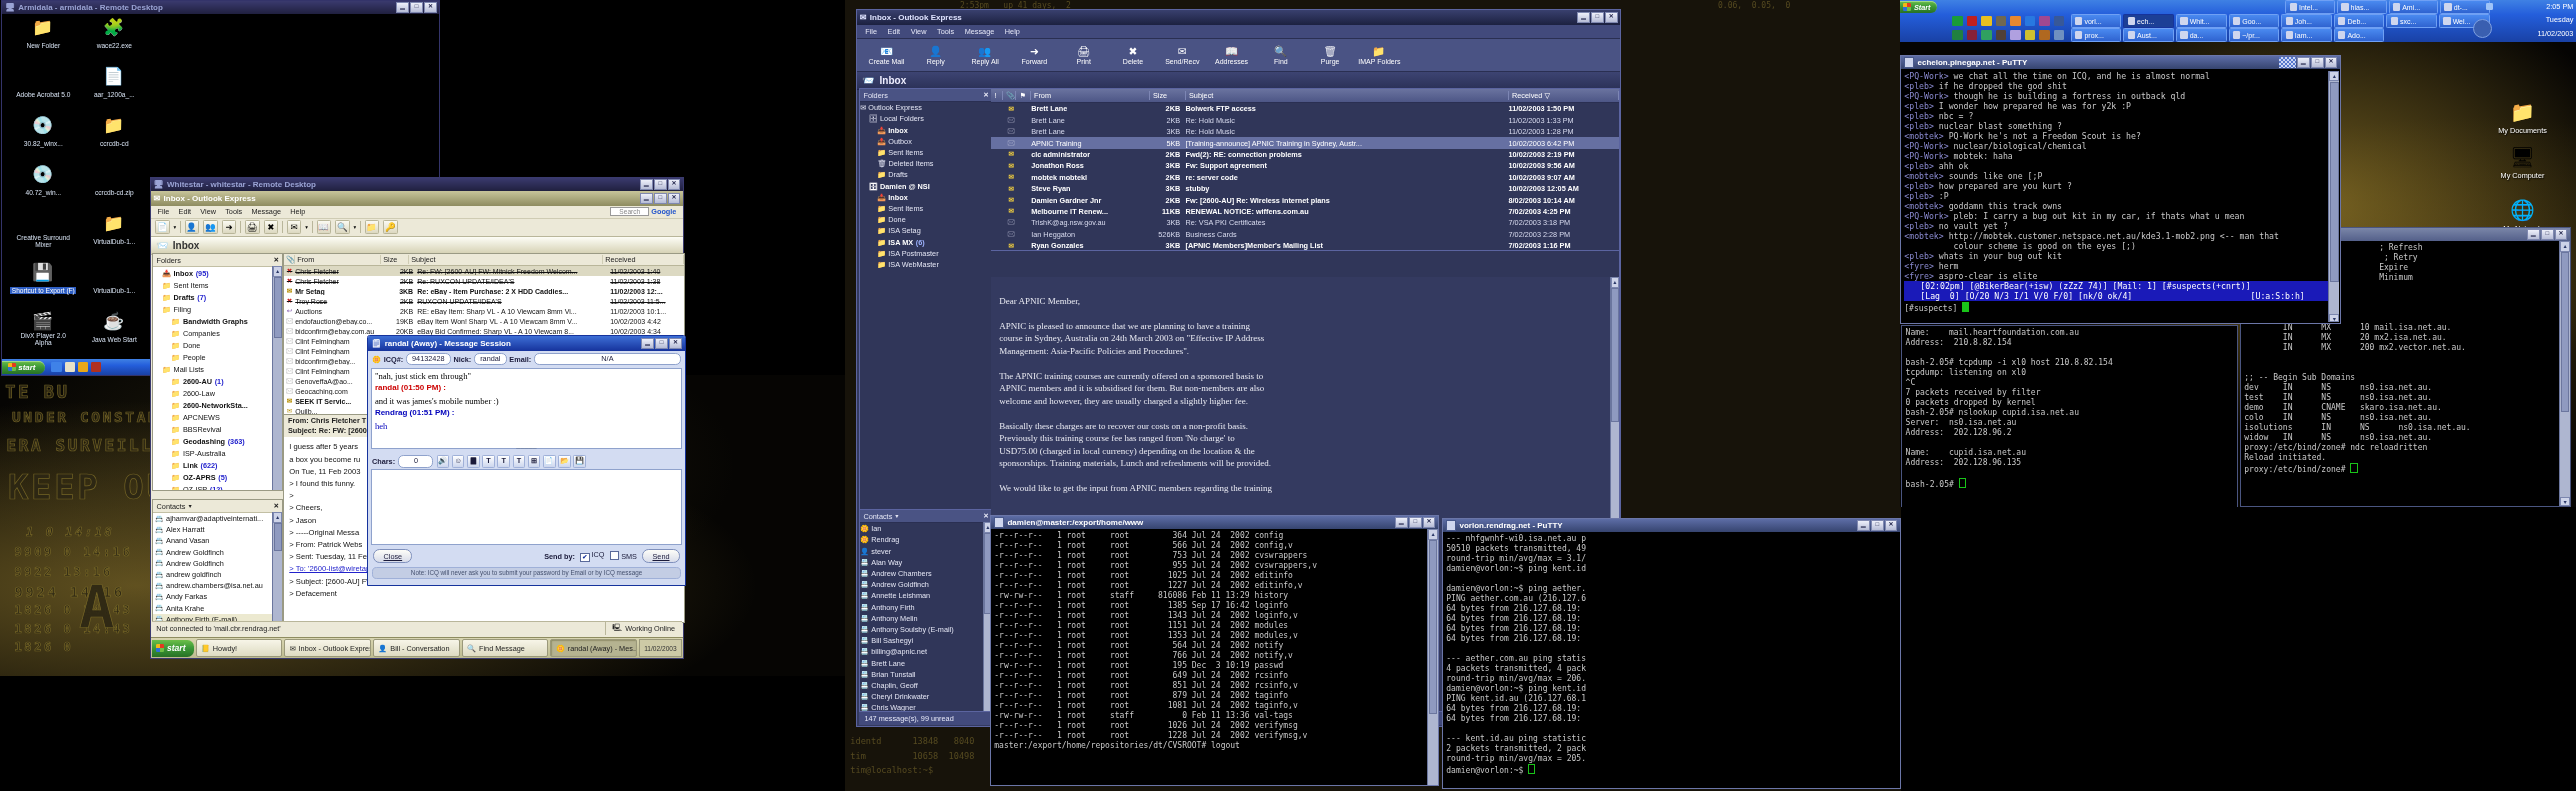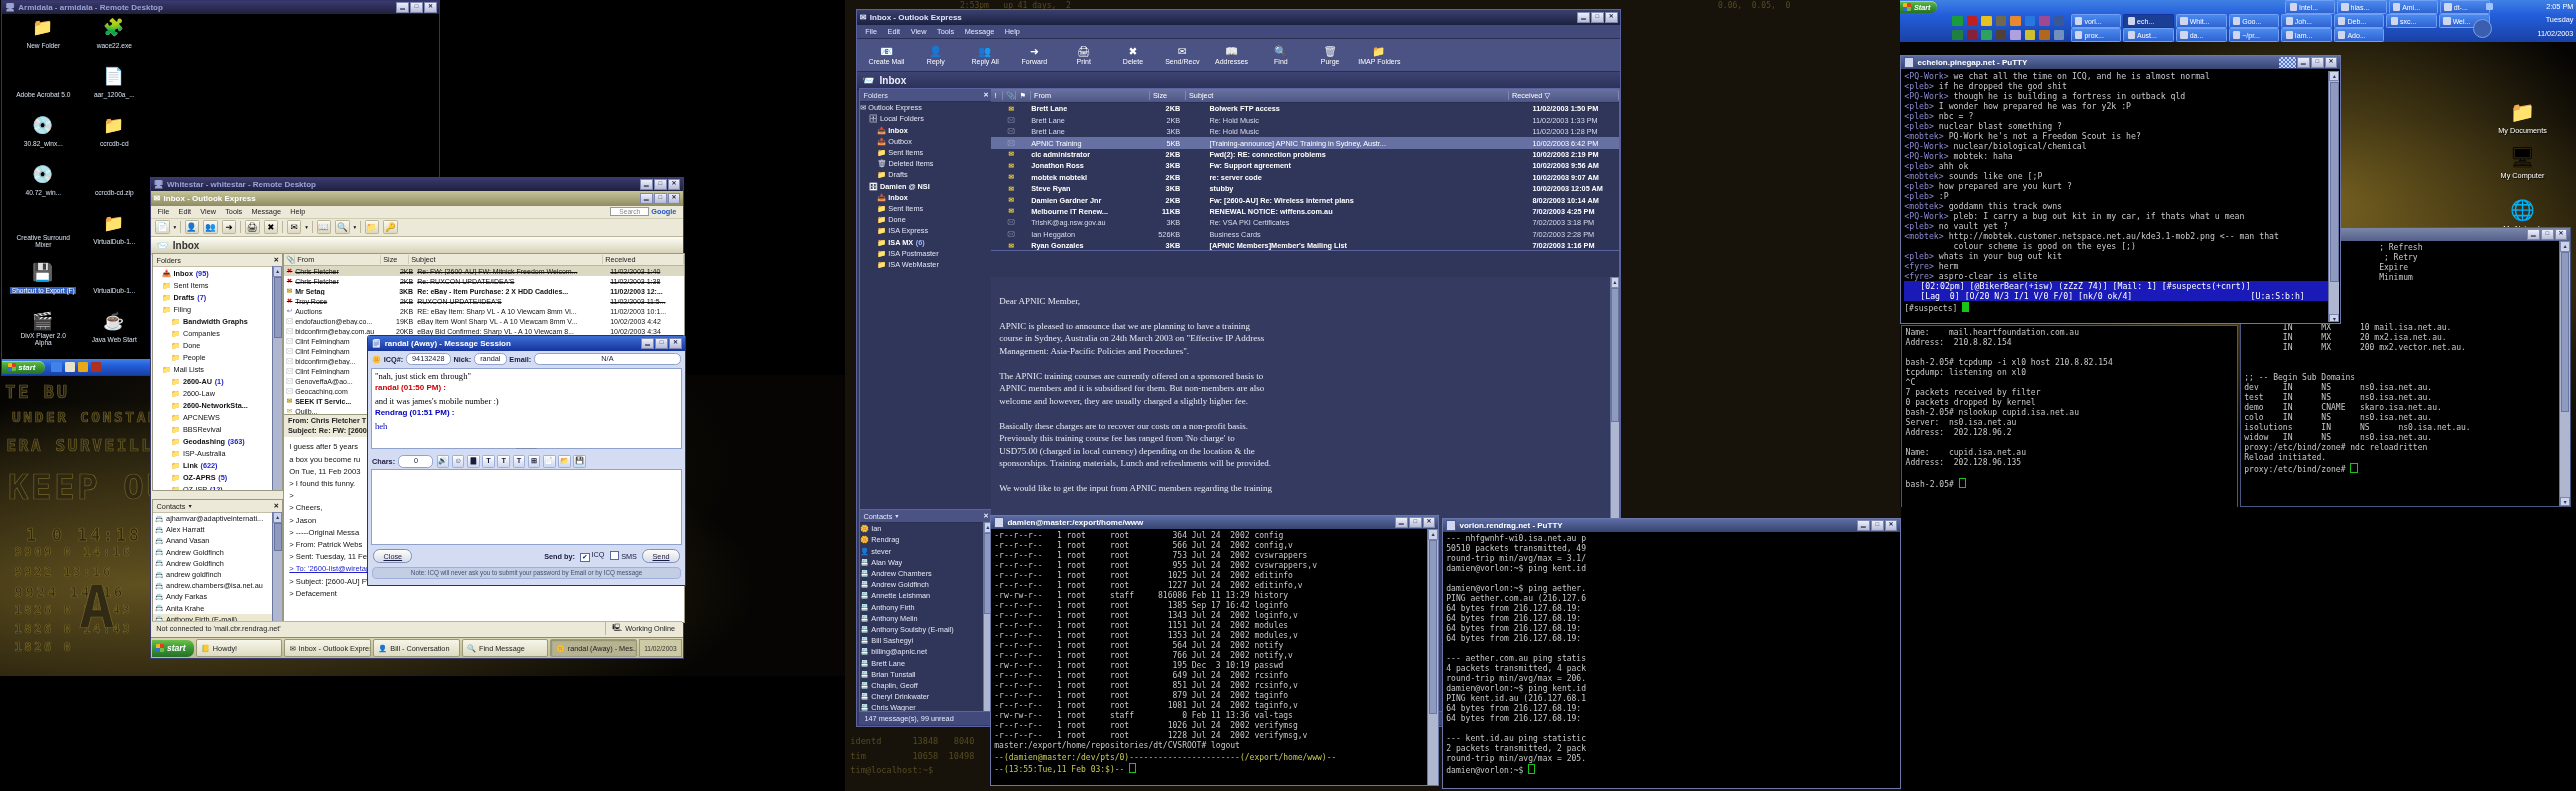--- a/index.html
+++ b/index.html
@@ -117,21 +117,21 @@
   .dlisthdr{height:13px;background:linear-gradient(#6a739f,#4d5686);display:flex;font-size:7.3px;color:#fff;align-items:center;border-bottom:0.7px solid #2a2f52;}
   .dlisthdr div{border-right:0.7px solid #7d86b4;padding:0 3.3px;box-sizing:border-box;}
   .dmsg{height:11.4px;display:flex;align-items:center;font-size:7.3px;color:#d9dcf0;white-space:nowrap;overflow:hidden;}
   .dmsg.bold{font-weight:bold;color:#fff;}
   .dmsg.sel{background:#6670a2;color:#fff;}
   .dmsg .ic{width:13px;text-align:center;font-size:6.6px;flex:none;color:#e8c840;}
   .dmsg[data-icon="read"] .ic{color:#c9cbe0;}
   .dmsg[data-icon="attach"] .ic{color:#c9cbe0;}
   .d-from{width:119px;flex:none;overflow:hidden;}
   .d-size{width:30px;flex:none;text-align:right;padding-right:5.3px;}
-  .d-subj{width:323px;flex:none;overflow:hidden;margin-left:24px;}
+  .d-subj{width:323px;flex:none;overflow:hidden;}
   .d-recv{flex:1;overflow:hidden;}
   .dprevhdr{background:#3d4470;border-bottom:0.7px solid #5b64a0;font-size:7.3px;color:#dfe2f6;padding:2px 5.3px;line-height:11.2px;}
   .dprevbody{position:absolute;left:0;right:0;bottom:0;background:#343a60;color:#e9eaf2;font-family:"Liberation Serif",serif;font-size:9px;line-height:12.5px;padding:5.3px 8px;overflow:hidden;}
   .dstatus{position:absolute;height:13px;background:#424a7c;color:#e6e8f8;font-size:7.3px;display:flex;align-items:center;padding:0 5.3px;border-top:0.7px solid #5b64a0;}
   
   #mon3{left:1900px;top:0;width:676px;height:507px;background:#000;overflow:hidden;}
   #rwall{position:absolute;left:0;top:42px;right:0;bottom:0;
     background:radial-gradient(ellipse at 62% 35%,rgba(200,165,55,.55),rgba(20,14,2,0) 55%),
                radial-gradient(ellipse at 85% 55%,rgba(120,95,30,.35),rgba(0,0,0,0) 50%),#050403;}
   #rtask{position:absolute;left:0;top:0;width:676px;height:42px;background:linear-gradient(#3f81e4,#245edb 35%,#1941a5);}
@@ -162,21 +162,21 @@
     <div>
 
         <div class="wline stencil" style="left: 5.3px; top: 6.6px; position: absolute; font-size: 17px;"><span>TE BU</span></div>
 
         <div class="wline stencil" style="left: 12px; top: 34px; position: absolute; font-size: 14.5px;"><span>UNDER CONSTANT</span></div>
 
         <div class="wline stencil" style="left: 6.6px; top: 61px; position: absolute; font-size: 16px;"><span>ERA SURVEILLANCE</span></div>
 
         <div class="wline stencil" style="left: 8px; top: 92px; position: absolute; font-size: 34px;"><span>KEEP OUT</span></div>
 
-        <div class="wline stencil" style="left: 26px; top: 150px; position: absolute; font-size: 17px;"><span>1    0  14:18</span></div>
+        <div class="wline stencil" style="left: 26px; top: 150px; position: absolute; font-size: 12px; font-style: italic;"><span>1    0  14:18</span></div>
 
         <div class="wline stencil" style="left: 14.5px; top: 170px; position: absolute; font-size: 12px;"><span>9909    0  14:16</span></div>
 
         <div class="wline stencil" style="left: 14.5px; top: 190px; position: absolute; font-size: 12px;"><span>9922       13:16</span></div>
 
         <div class="wline stencil" style="left: 14.5px; top: 209px; position: absolute; font-size: 14px;"><span>9924       14:16</span></div>
 
         <div class="wline stencil" style="left: 14.5px; top: 228px; position: absolute; font-size: 12px;"><span>1826    0  14:43</span></div>
 
         <div class="wline stencil" style="left: 14.5px; top: 247px; position: absolute; font-size: 12px;"><span>1826    0  14:43</span></div>
@@ -969,21 +969,21 @@
           </div>
 
           <div class="dtrow d2">
             <span class="fg" style="margin-right:2px">📁</span>
             <span>Done</span>
             <span class="cnt"></span>
           </div>
 
           <div class="dtrow d2">
             <span class="fg" style="margin-right:2px">📁</span>
-            <span>ISA Express</span>
+            <span>ISA Setag</span>
             <span class="cnt"></span>
           </div>
 
           <div class="dtrow d2 bold">
             <span class="fg" style="margin-right:2px">📁</span>
             <span>ISA MX</span>
             <span class="cnt">(6)</span>
           </div>
 
           <div class="dtrow d2">
@@ -1271,22 +1271,20 @@
 -r--r--r--   1 root     root         766 Jul 24  2002 notify,v
 -rw-r--r--   1 root     root         195 Dec  3 10:19 passwd
 -r--r--r--   1 root     root         649 Jul 24  2002 rcsinfo
 -r--r--r--   1 root     root         851 Jul 24  2002 rcsinfo,v
 -r--r--r--   1 root     root         879 Jul 24  2002 taginfo
 -r--r--r--   1 root     root        1081 Jul 24  2002 taginfo,v
 -rw-rw-r--   1 root     staff          0 Feb 11 13:36 val-tags
 -r--r--r--   1 root     root        1026 Jul 24  2002 verifymsg
 -r--r--r--   1 root     root        1228 Jul 24  2002 verifymsg,v
 master:/export/home/repositories/dt/CVSROOT# logout</pre>
-    <pre class="term" style="color:#c9c955;padding-top:0"><span>--(damien@master:/dev/pts/0)-----------------------(/export/home/www)--</span>
-<span>--(13:55:Tue,11 Feb 03:$)-- </span><span class="cursor"></span></pre>
     <div class="scroll" style="right:0;top:13px;bottom:0;width:10px">
       <div class="sa">▲</div>
         <div class="sth" style="height:172px"></div>
     </div>
   </div>
 
   <div class="win" style="left:597px;top:518px;width:459px;height:271px;border:0.7px solid #6b76a8;background:#000;z-index:4">
     <div class="term-title">
       <span class="ticon"></span>
       <span>vorlon.rendrag.net - PuTTY</span>

